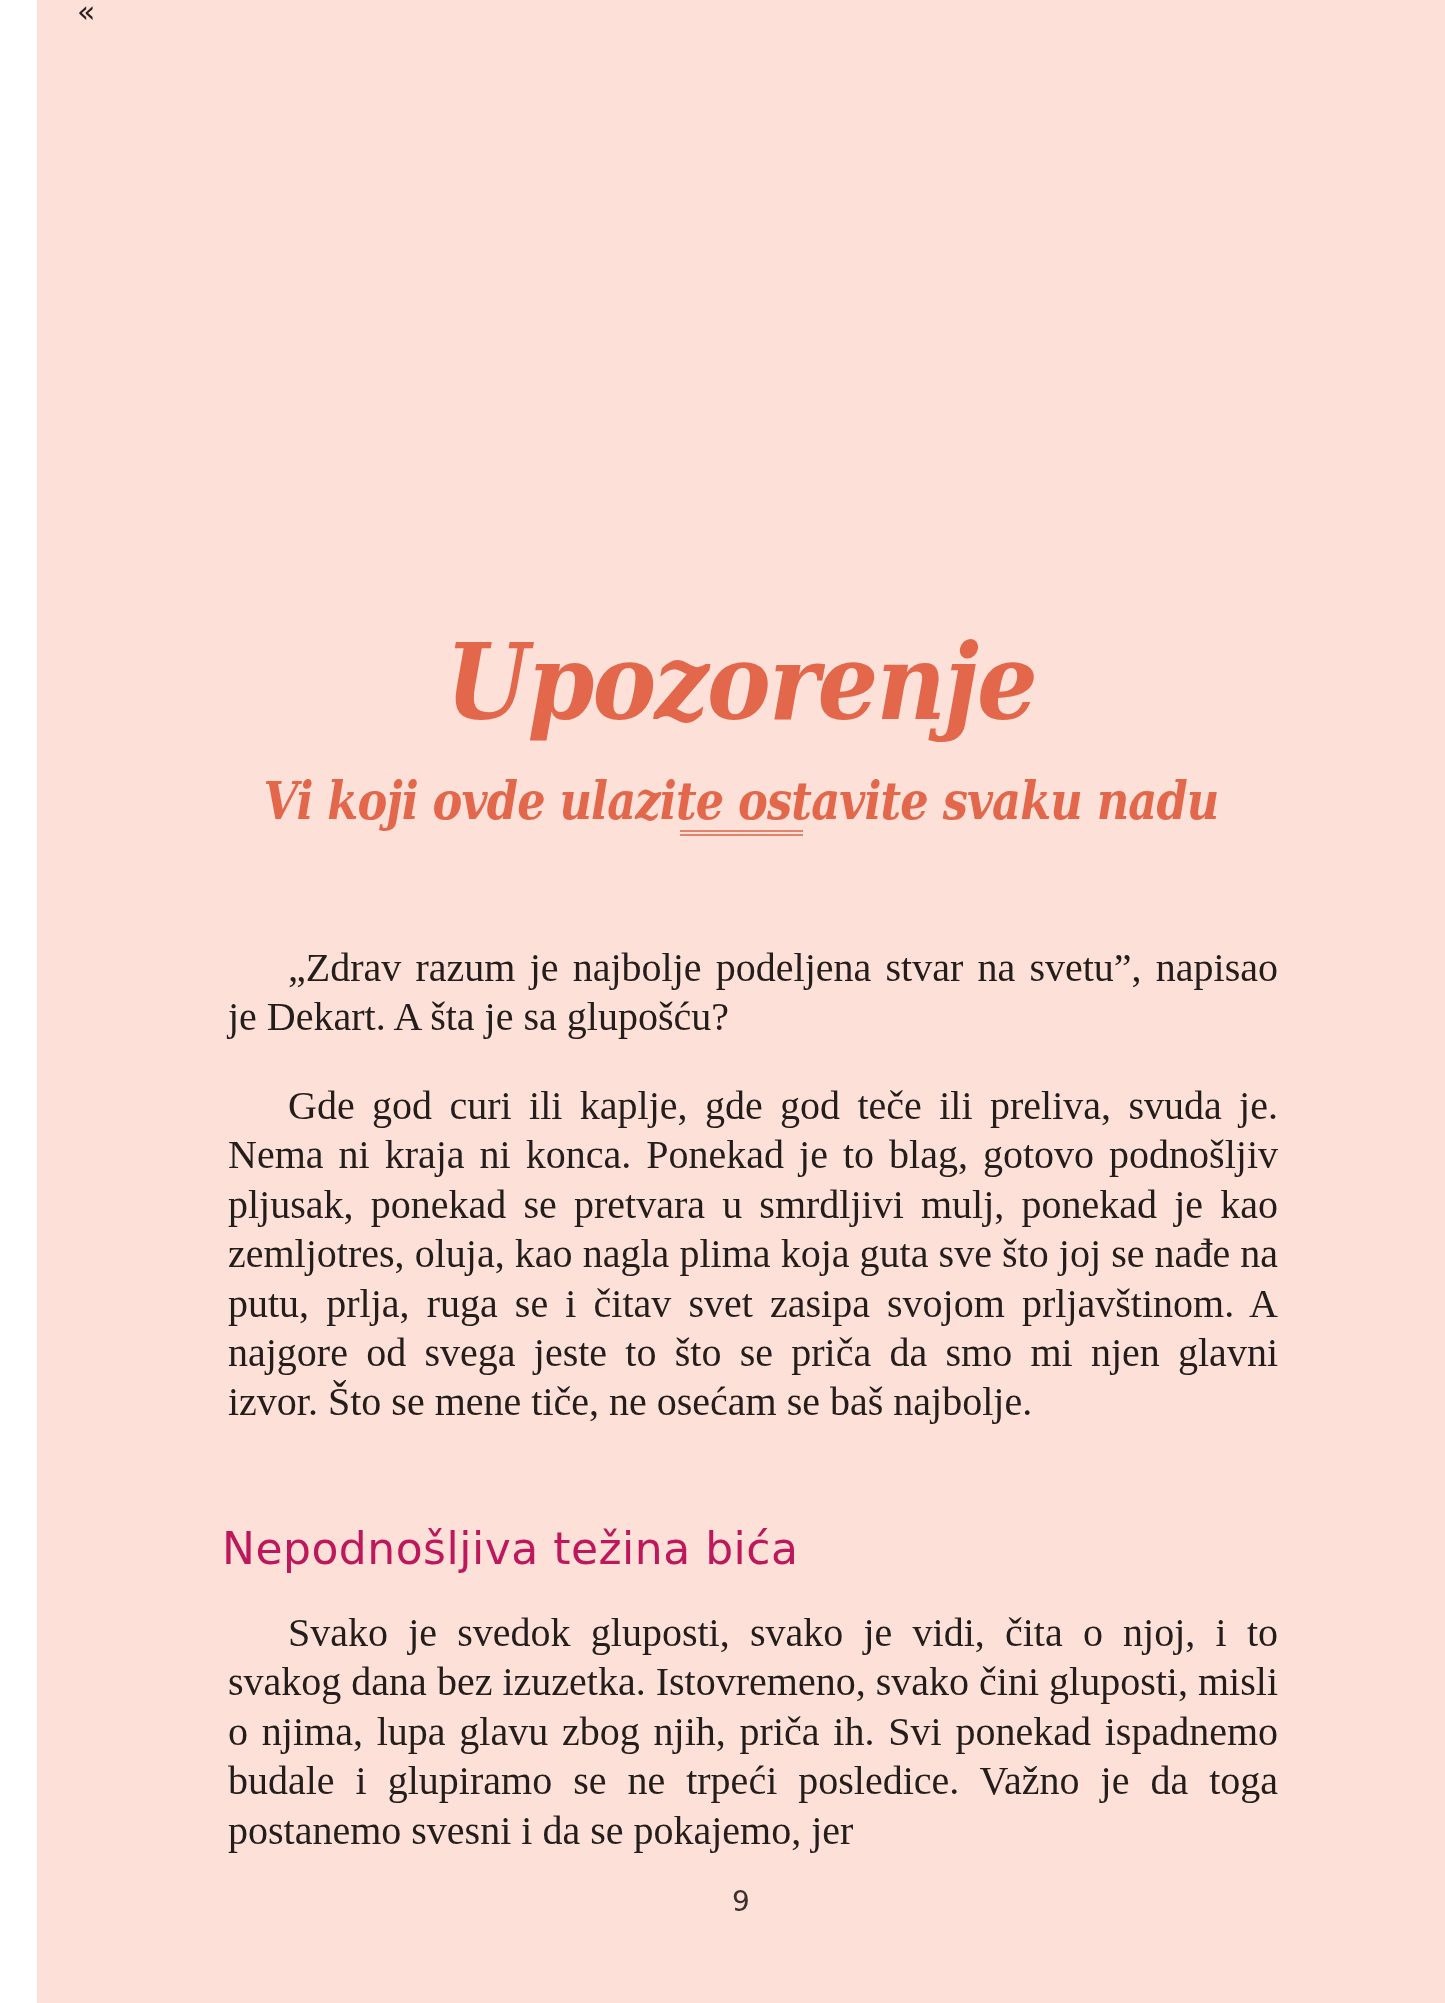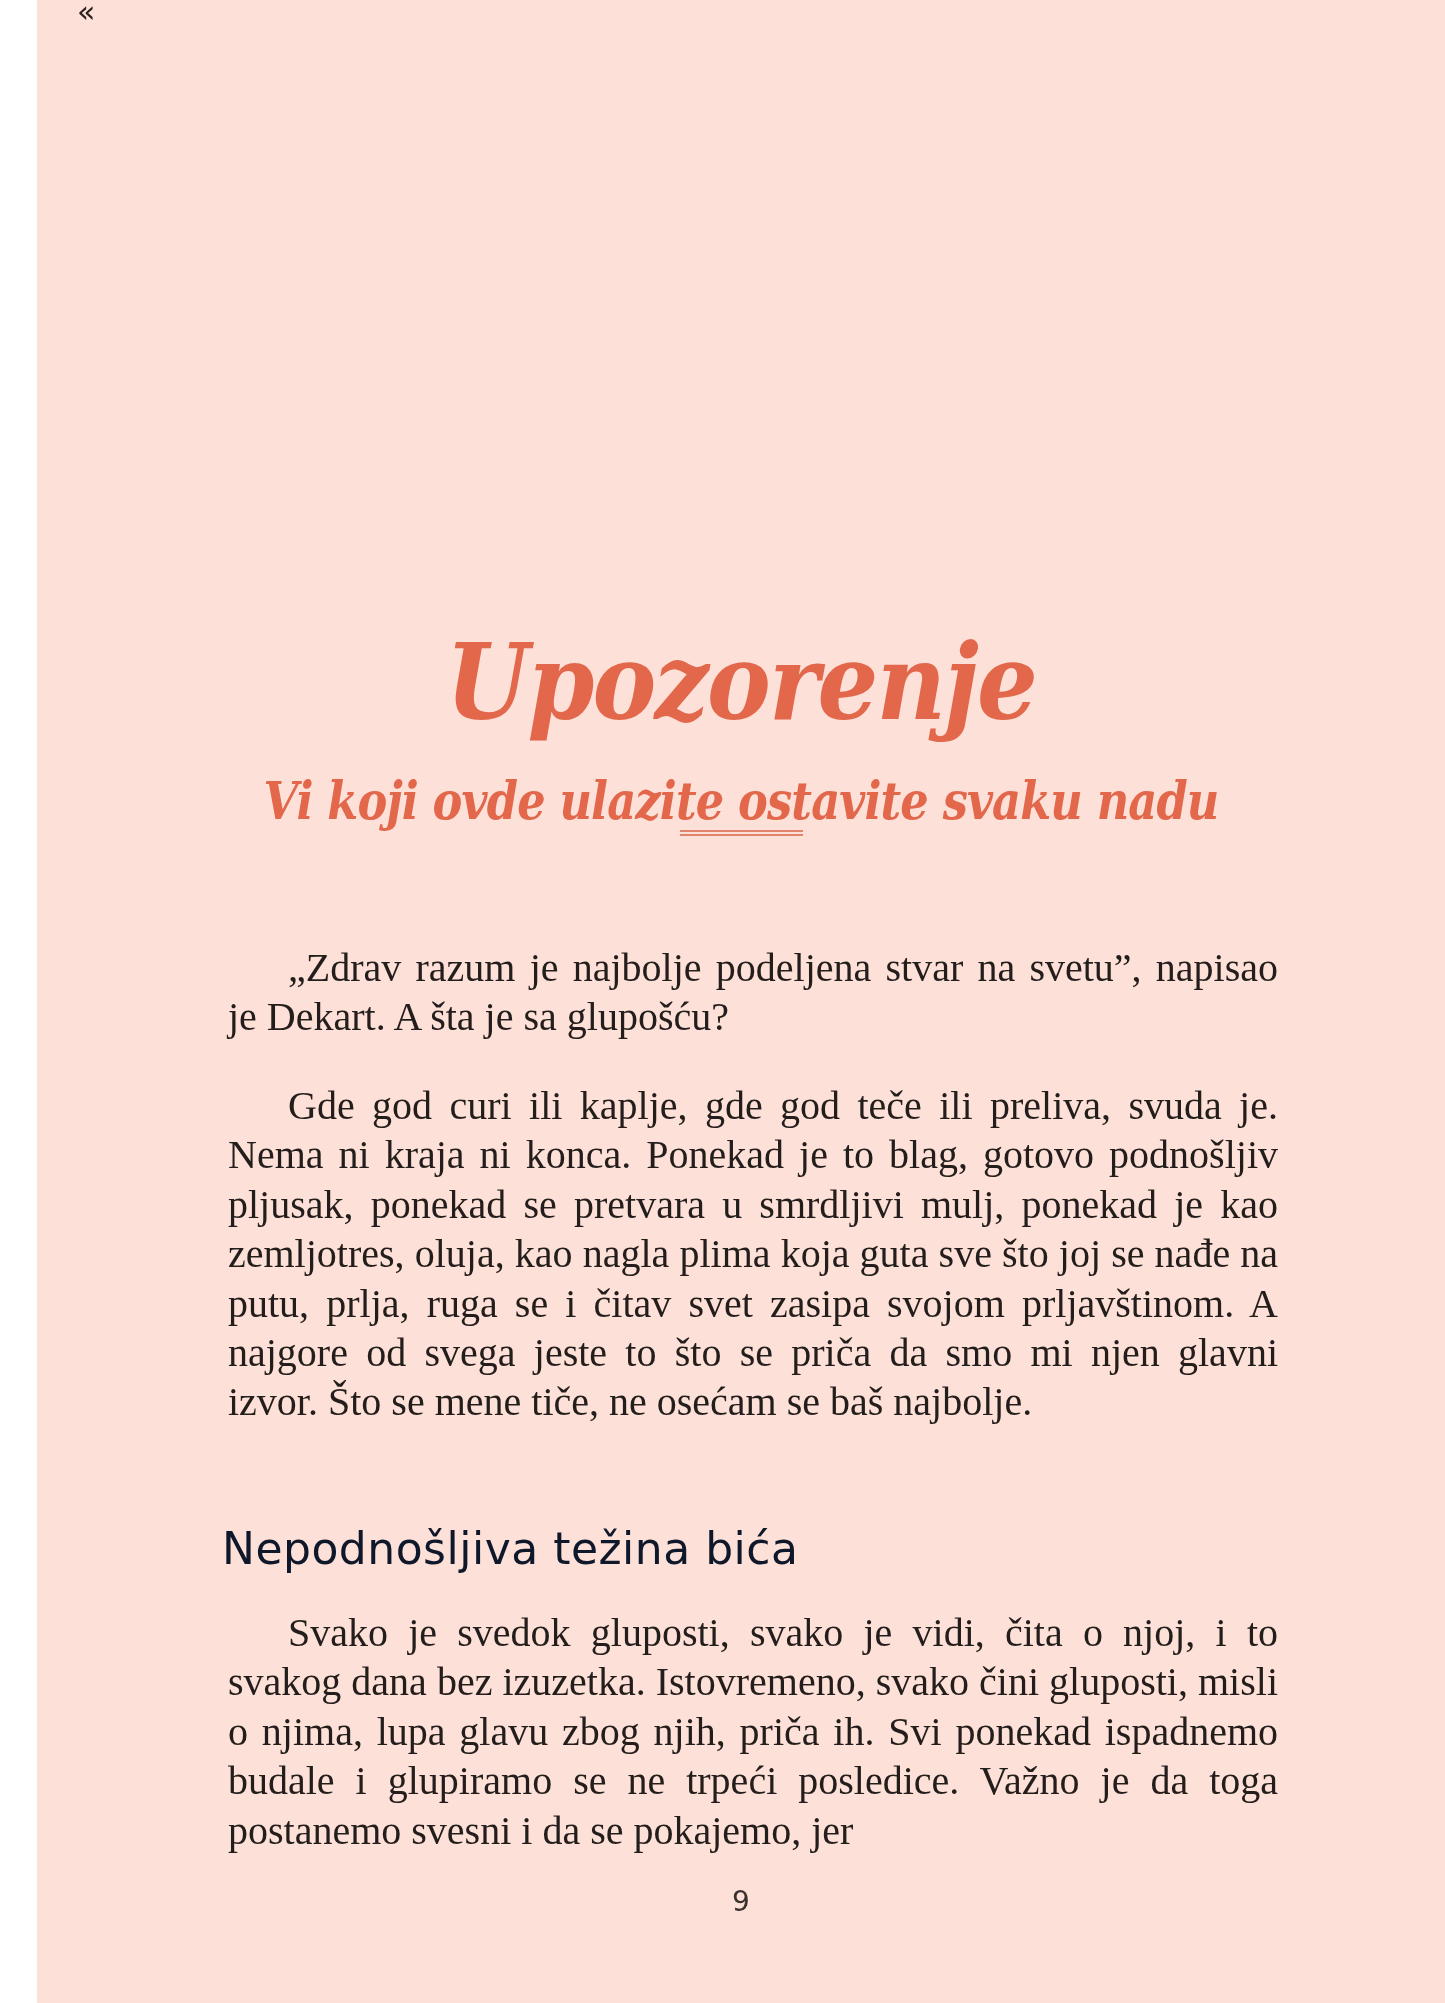--- a/index.html
+++ b/index.html
@@ -84,21 +84,21 @@
   }
   .p1 { top: 925px; }
   .p2 { top: 1063px; }
   .section-heading {
     position: absolute;
     left: 185px;
     top: 1517px;
     font-family: "DejaVu Sans", sans-serif;
     font-size: 44px;
     line-height: 64px;
-    color: #0f172a;
+    color: #be185d;
     letter-spacing: 0.5px;
     margin: 0;
     font-weight: normal;
   }
   .p3 { top: 1590px; }
   .page-number {
     position: absolute;
     left: 0;
     width: 1408px;
     top: 1882px;

